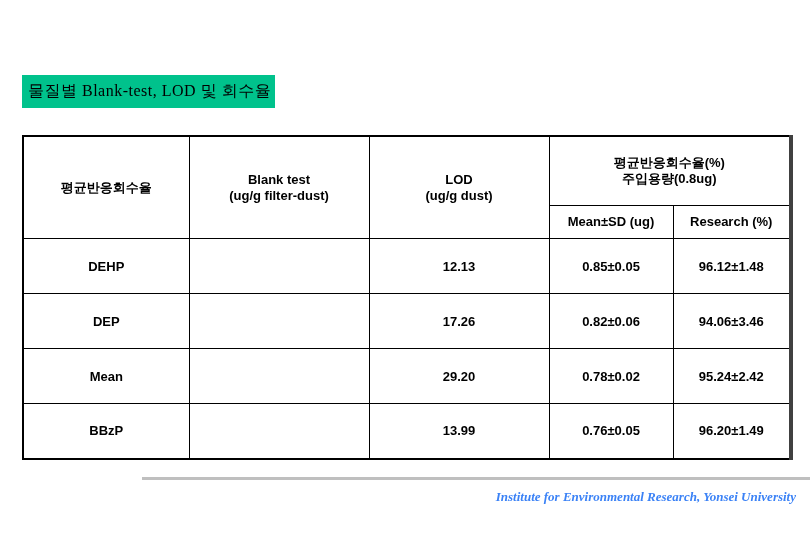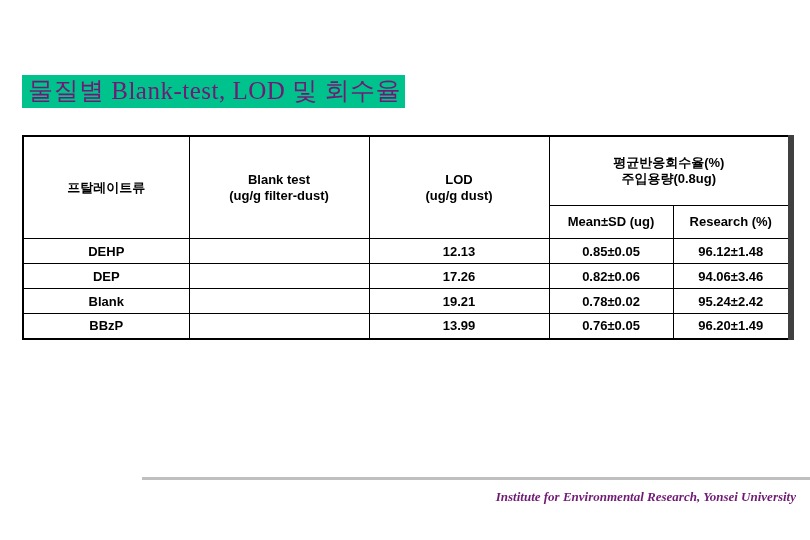--- a/index.html
+++ b/index.html
@@ -23,23 +23,23 @@
     height: 34px;
   }
   .title-hl {
     display: inline-block;
     background: #00c28c;
     padding: 2px 4px 3px 6px;
     white-space: nowrap;
   }
   .title-text {
     font-family: "Liberation Serif", serif;
-    font-size: 25px;
+    font-size: 16px;
     line-height: 28px;
-    color: #701a75;
+    color: #000000;
     letter-spacing: 0.5px;
     white-space: nowrap;
   }
 
   
   .tbl-wrap {
     position: absolute;
     left: 22px;
     top: 135px;
     width: 768px;
@@ -62,28 +62,28 @@
   }
   table.data th { line-height: 16px; }
   .col-sub   { width: 166px; }
   .col-blank { width: 180px; }
   .col-lod   { width: 180px; }
   .col-mean  { width: 124px; }
   .col-rec   { width: 118px; }
 
   .hdr-tall   { height: 68px; }
   .hdr-short  { height: 32px; }
-  .row-data   { height: 25px; }
+  .row-data   { height: 55px; }
 
   
   .tbl-wrap { box-shadow: none; }
   table.data { border: 2px solid #000; }
   table.data tr.lastrow td { border-bottom: 2px solid #000; }
   table.data th.leftedge, table.data td.leftedge { border-left: 2px solid #000; }
-  table.data th.rightedge, table.data td.rightedge { border-right: 6px solid #404040; }
+  table.data th.rightedge, table.data td.rightedge { border-right: 4px solid #404040; }
   table.data tr.firstrow th { border-top: 2px solid #000; }
 
   .two-line { white-space: pre-line; }
 
   
   .footer-rule {
     position: absolute;
     left: 142px;
     top: 477px;
     width: 668px;
@@ -91,21 +91,21 @@
     background: #bfbfbf;
   }
   .footer-text {
     position: absolute;
     right: 14px;
     top: 489px;
     font-family: "Liberation Serif", serif;
     font-style: italic;
     font-weight: bold;
     font-size: 13px;
-    color: #701a75;
+    color: #3b82f6;
     white-space: nowrap;
   }
 </style>
 </head>
 <body>
 
 <div class="title-wrap">
   <span class="title-hl">
     <span class="title-text">물질별 Blank-test, LOD 및 회수율</span>
   </span>
@@ -115,21 +115,21 @@
   <table class="data">
     <colgroup>
       <col class="col-sub">
         <col class="col-blank">
         <col class="col-lod">
         <col class="col-mean">
         <col class="col-rec">
     </colgroup>
     <thead>
       <tr class="firstrow">
-        <th class="hdr-tall leftedge" rowspan="2">프탈레이트류</th>
+        <th class="hdr-tall leftedge" rowspan="2">평균반응회수율</th>
         <th class="hdr-tall two-line" rowspan="2">Blank test
 (ug/g filter-dust)</th>
         <th class="hdr-tall two-line" rowspan="2">LOD
 (ug/g dust)</th>
         <th class="hdr-tall two-line rightedge" colspan="2">평균반응회수율(%)
 주입용량(0.8ug)</th>
       </tr>
       <tr>
         <th class="hdr-short">Mean±SD (ug)</th>
         <th class="hdr-short rightedge">Research (%)</th>
@@ -144,23 +144,23 @@
         <td class="rightedge">96.12±1.48</td>
       </tr>
       <tr class="row-data">
         <td class="leftedge">DEP</td>
         <td></td>
         <td>17.26</td>
         <td>0.82±0.06</td>
         <td class="rightedge">94.06±3.46</td>
       </tr>
       <tr class="row-data">
-        <td class="leftedge">Blank</td>
+        <td class="leftedge">Mean</td>
         <td></td>
-        <td>19.21</td>
+        <td>29.20</td>
         <td>0.78±0.02</td>
         <td class="rightedge">95.24±2.42</td>
       </tr>
       <tr class="row-data lastrow">
         <td class="leftedge">BBzP</td>
         <td></td>
         <td>13.99</td>
         <td>0.76±0.05</td>
         <td class="rightedge">96.20±1.49</td>
       </tr>

